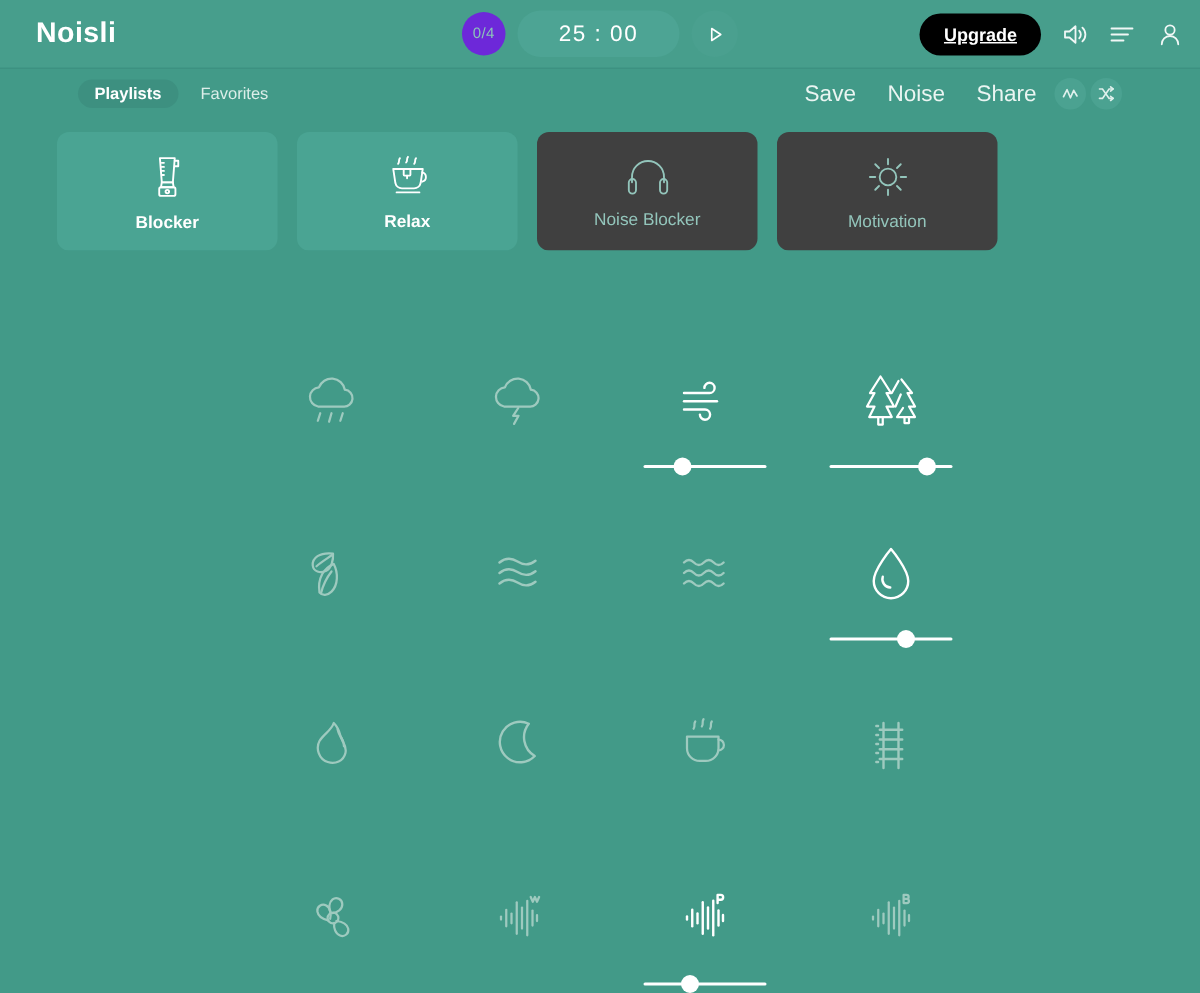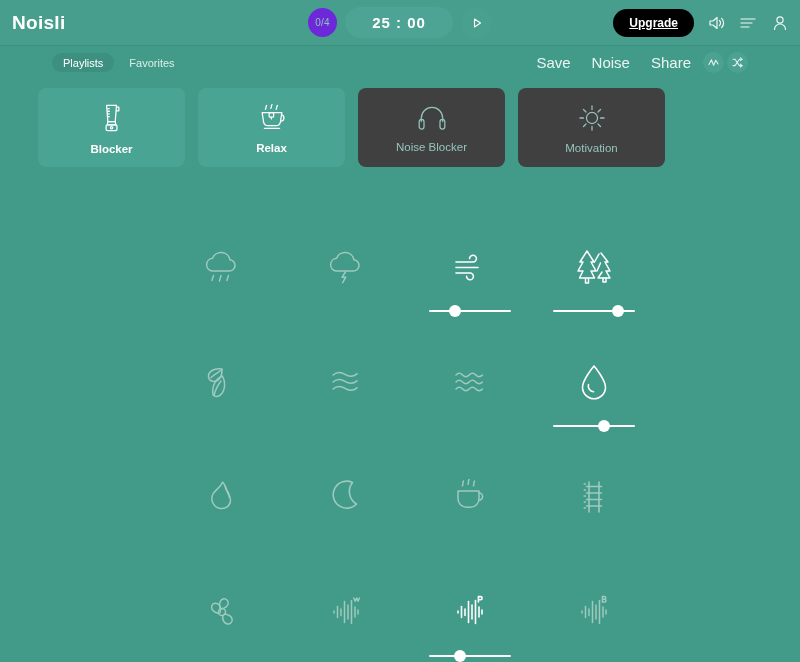--- a/index.html
+++ b/index.html
@@ -13,39 +13,39 @@
   .app { position: relative; width: 800px; height: 662px; background: #429a88; }
 
   
   .header {
     position: absolute; top: 0; left: 0; width: 800px; height: 46px;
     background: #479e8c;
     display: flex; align-items: center;
     border-bottom: 1px solid #3d9181;
   }
   .logo {
-    margin-left: 12px;
+    margin-left: 24px;
     font-size: 19px; font-weight: bold; letter-spacing: .3px;
     color: #ffffff;
   }
   .header-center {
     position: absolute; left: 50%; transform: translateX(-50%);
     display: flex; align-items: center; gap: 8px;
   }
   .pomo-count {
     width: 29px; height: 29px; border-radius: 50%;
     background: #6d28d9;
     display: flex; align-items: center; justify-content: center;
     font-size: 10px; color: #8cc4b8; letter-spacing: .2px;
   }
   .timer-pill {
     width: 108px; height: 31px; border-radius: 16px;
     background: #4da494;
     display: flex; align-items: center; justify-content: center;
-    font-size: 15px; font-weight: bold; letter-spacing: 1px;
+    font-size: 15px; font-weight: normal; letter-spacing: 1px;
     color: #ffffff;
   }
   .play-btn {
     width: 31px; height: 31px; border-radius: 50%;
     background: #4aa08f;
     display: flex; align-items: center; justify-content: center;
     cursor: pointer;
   }
   .header-right {
     position: absolute; right: 10px;
@@ -65,21 +65,21 @@
   .subbar {
     position: absolute; top: 47px; left: 0; width: 800px; height: 31px;
     display: flex; align-items: center;
   }
   .tabs { display: flex; align-items: center; gap: 4px; margin-left: 52px; }
   .tab {
     height: 19px; padding: 0 11px; border-radius: 10px;
     display: flex; align-items: center;
     font-size: 11px; color: #dceee9; cursor: pointer;
   }
-  .tab.active { background: #3d9080; color: #ffffff; font-weight: normal; }
+  .tab.active { background: #3d9080; color: #ffffff; font-weight: bold; }
   .subbar-right {
     position: absolute; right: 52px;
     display: flex; align-items: center; gap: 3px;
   }
   .txt-btn {
     height: 20px; padding: 0 9px; border-radius: 10px;
     display: flex; align-items: center;
     font-size: 15px; color: #eaf5f2; cursor: pointer;
   }
   .round-btn {

